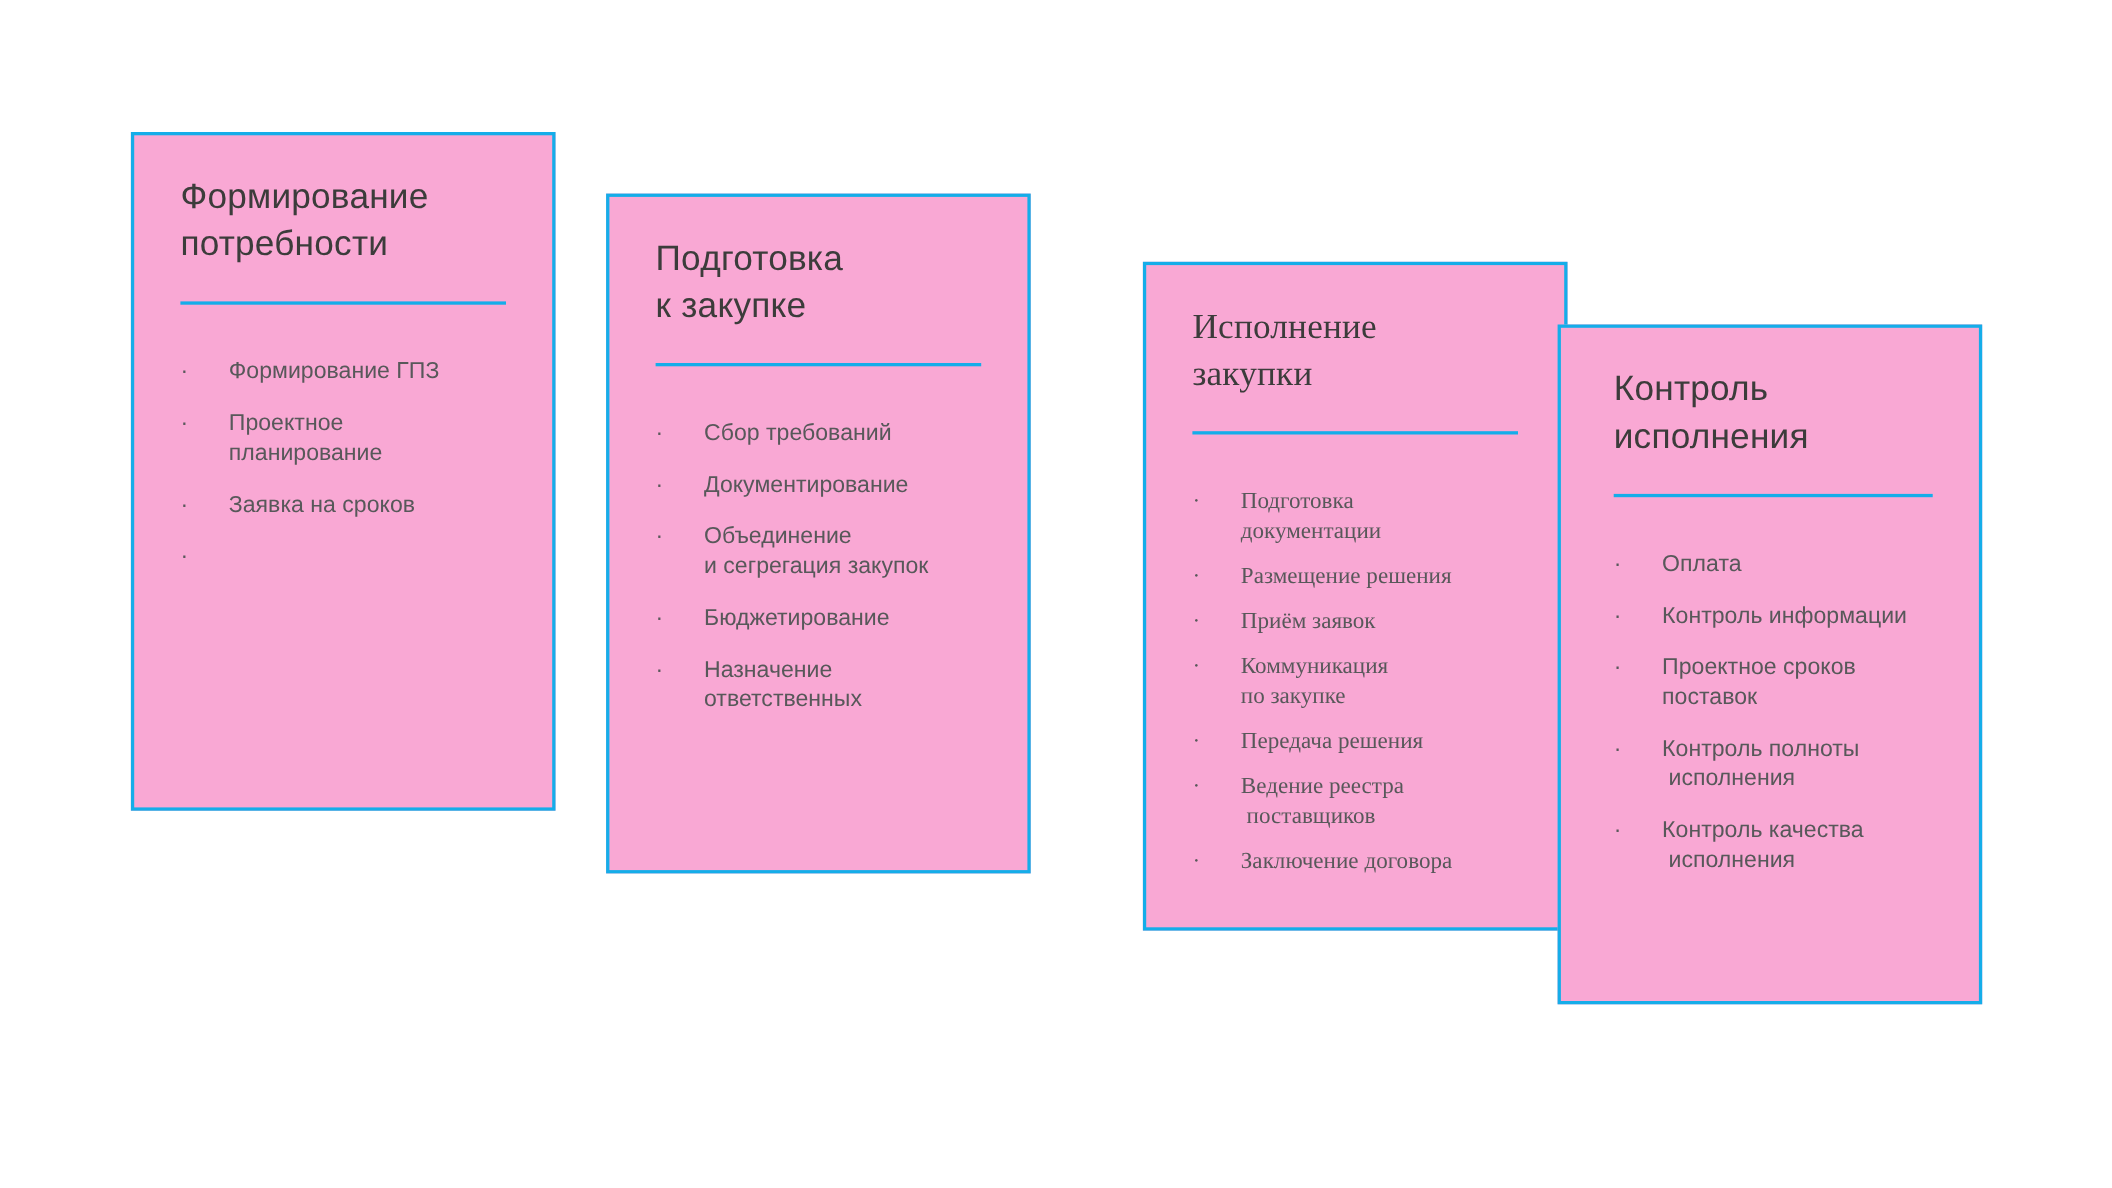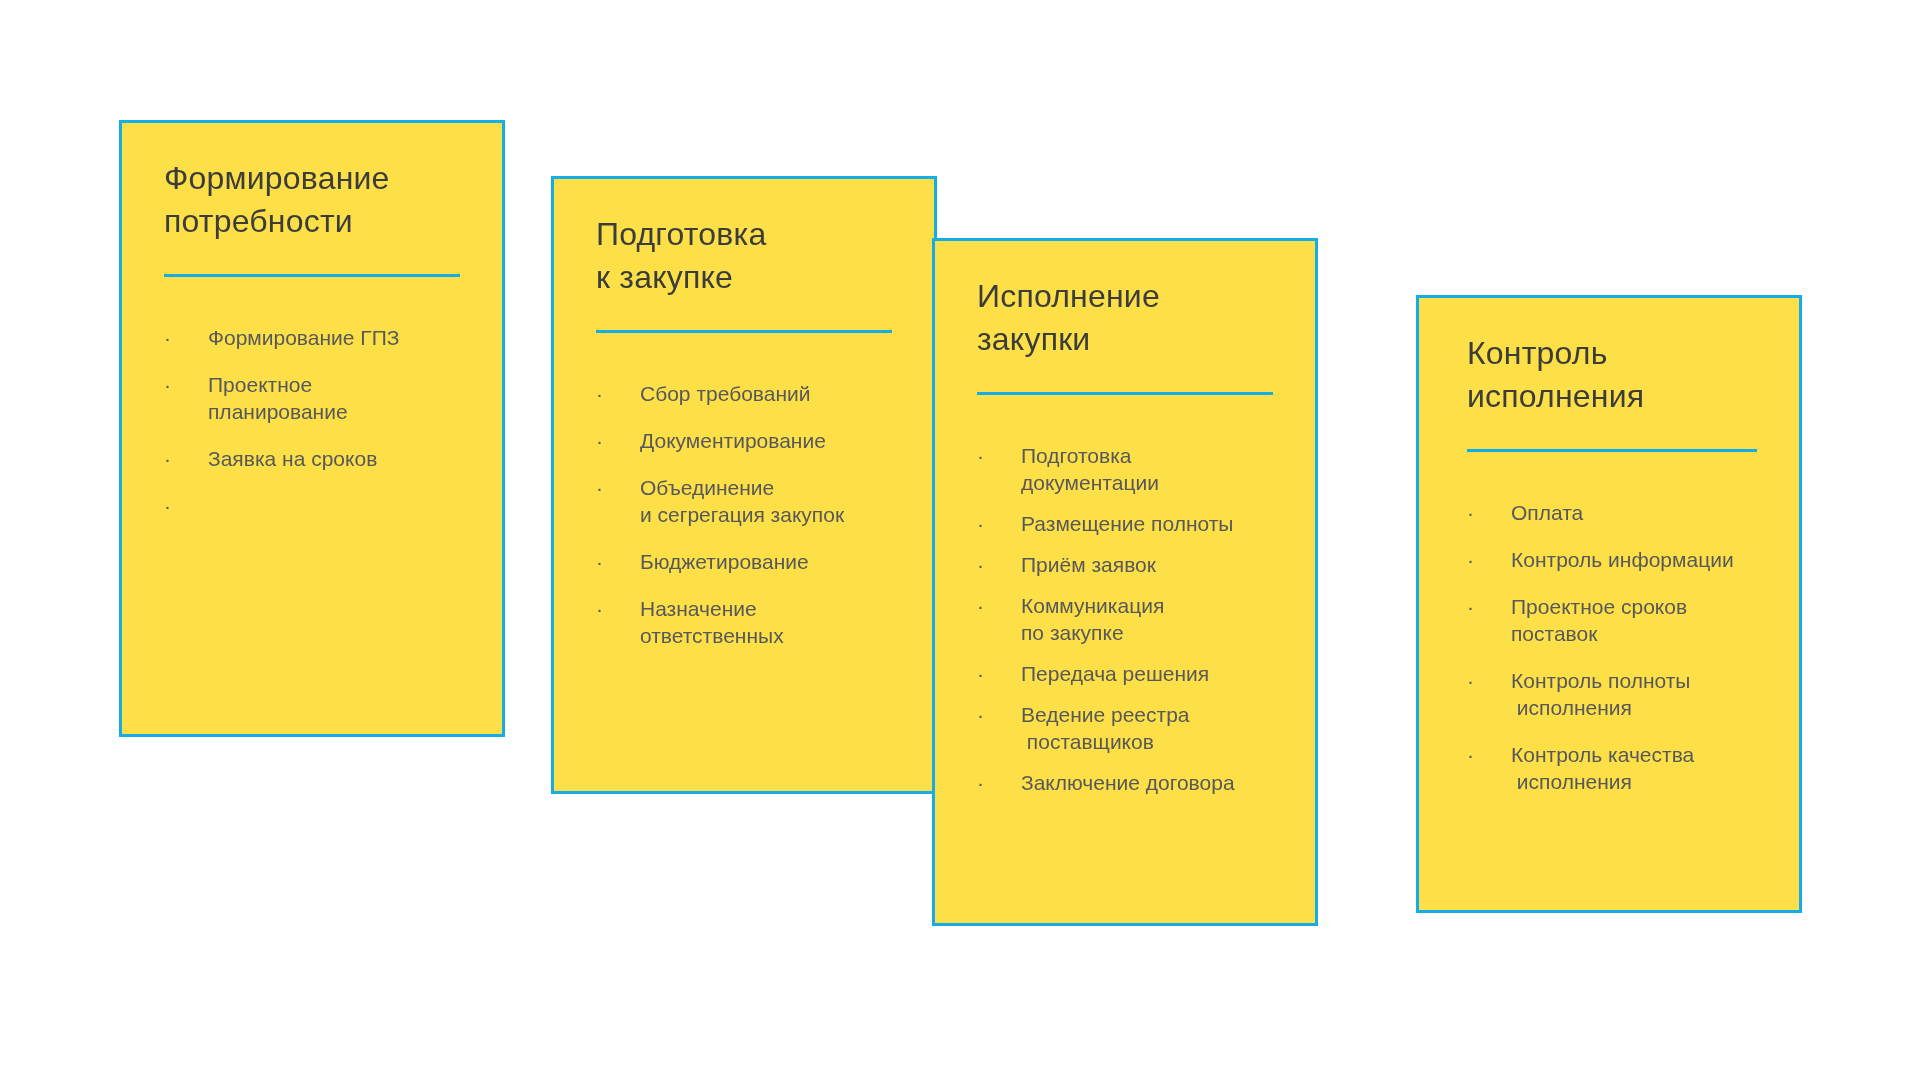--- a/index.html
+++ b/index.html
@@ -15,27 +15,27 @@
     font-family: "Liberation Sans", sans-serif;
   }
   .diagram {
     position: absolute;
     inset: 0;
   }
   .card {
     position: absolute;
     box-sizing: border-box;
     width: 386px;
-    background: #fde047;
+    background: #f9a8d4;
     border: 3px solid #15ADE9;
     padding: 34px 42px 30px 42px;
   }
   .card:nth-of-type(1) { left: 119px; top: 120px; height: 617px; }
   .card:nth-of-type(2) { left: 551px; top: 176px; height: 618px; }
-  .card:nth-of-type(3) { left: 932px; top: 238px; height: 688px; }
+  .card:nth-of-type(3) { left: 1039px; top: 238px; height: 608px; font-family: Liberation Serif, serif; }
   .card:nth-of-type(4) { left: 1416px; top: 295px; height: 618px; padding-left: 48px; }
 
   .card-title {
     font-size: 32px;
     line-height: 43px;
     font-weight: 400;
     color: #3c3c3b;
     white-space: pre-line;
     letter-spacing: 0.2px;
   }
@@ -130,21 +130,21 @@
 закупки</div>
     <div class="title-rule"></div>
     <div class="card-list">
         <div class="item">
           <span class="bullet">·</span>
           <span class="item-text">Подготовка
 документации</span>
         </div>
         <div class="item">
           <span class="bullet">·</span>
-          <span class="item-text">Размещение полноты</span>
+          <span class="item-text">Размещение решения</span>
         </div>
         <div class="item">
           <span class="bullet">·</span>
           <span class="item-text">Приём заявок</span>
         </div>
         <div class="item">
           <span class="bullet">·</span>
           <span class="item-text">Коммуникация
 по закупке</span>
         </div>

